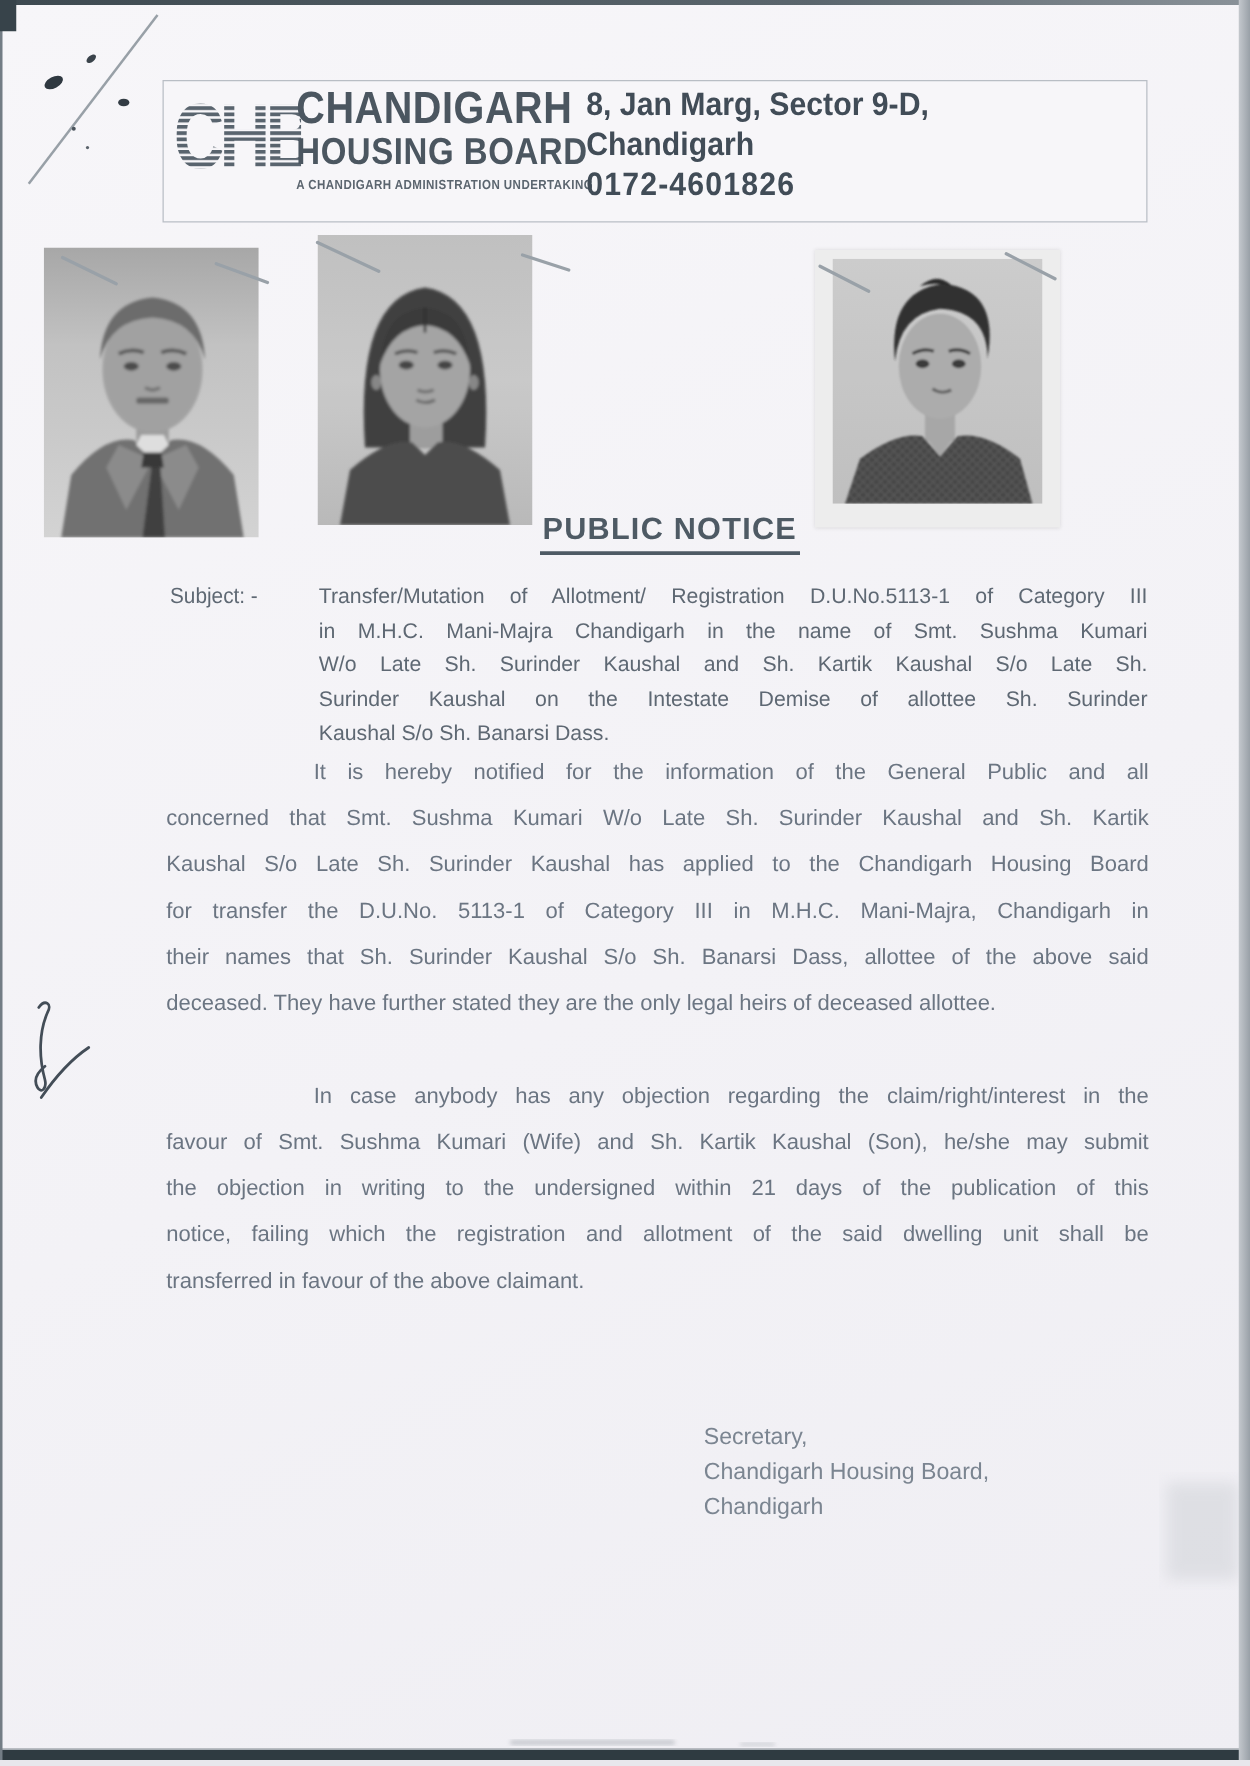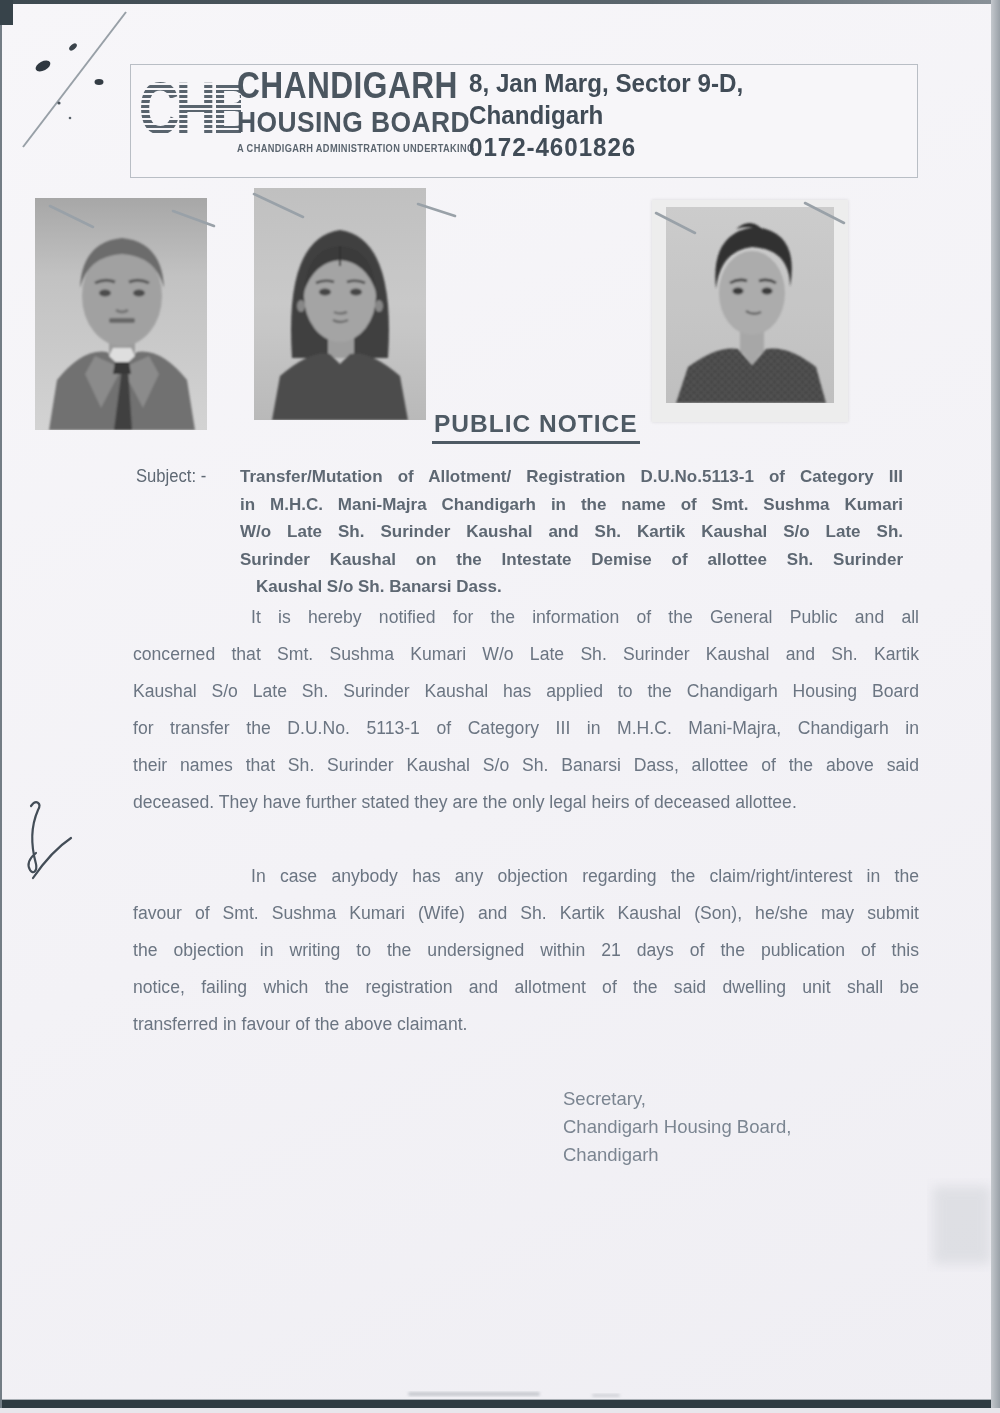--- a/index.html
+++ b/index.html
@@ -34,34 +34,34 @@
   #photo3{left:652px;top:200px;width:196px;height:222px;background:#f2f1f4;box-shadow:0 0 3px rgba(40,50,60,.15);}
   #photo3 .inner{position:absolute;left:14px;top:7px;width:168px;height:196px;}
 
   
   .notice-title{position:absolute;left:432px;top:410px;white-space:nowrap;
     font-size:24.5px;font-weight:bold;letter-spacing:1px;color:#4e5a64;
     border-bottom:3px solid #4e5a64;padding:0 2px 3px 2px;text-align:right;}
 
   
   .subject-label{position:absolute;left:136px;top:466px;font-size:17.5px;color:#5e6873;transform:scaleX(0.95);transform-origin:left top;}
-  .subject-block{position:absolute;left:240px;top:463px;width:663px;font-weight:bold;}
+  .subject-block{position:absolute;left:255px;top:463px;width:663px;}
   .sline{font-size:17px;line-height:27.5px;color:#5e6873;text-align:justify;text-align-last:justify;}
-  .subject-block .sline:last-child{text-align-last:left;margin-left:16px;}
+  .subject-block .sline:last-child{text-align-last:left;}
 
   
   .para{position:absolute;left:133px;width:786px;}
   #para1{top:599px;}
   #para2{top:858px;}
   .bline{font-size:17.6px;line-height:37px;color:#6b7582;text-align:justify;text-align-last:justify;}
   .para .bline:first-child{text-indent:118px;}
   .para .bline:last-child{text-align-last:left;}
 
   
-  .signature{position:absolute;left:563px;top:1085px;}
+  .signature{position:absolute;left:563px;top:1135px;}
   .sigline{font-size:18.5px;line-height:28px;color:#7b8591;}
 
   .marks{position:absolute;left:0;top:0;pointer-events:none;}
 </style>
 </head>
 <body>
 
 <div class="page">
 
   <div class="letterhead">

